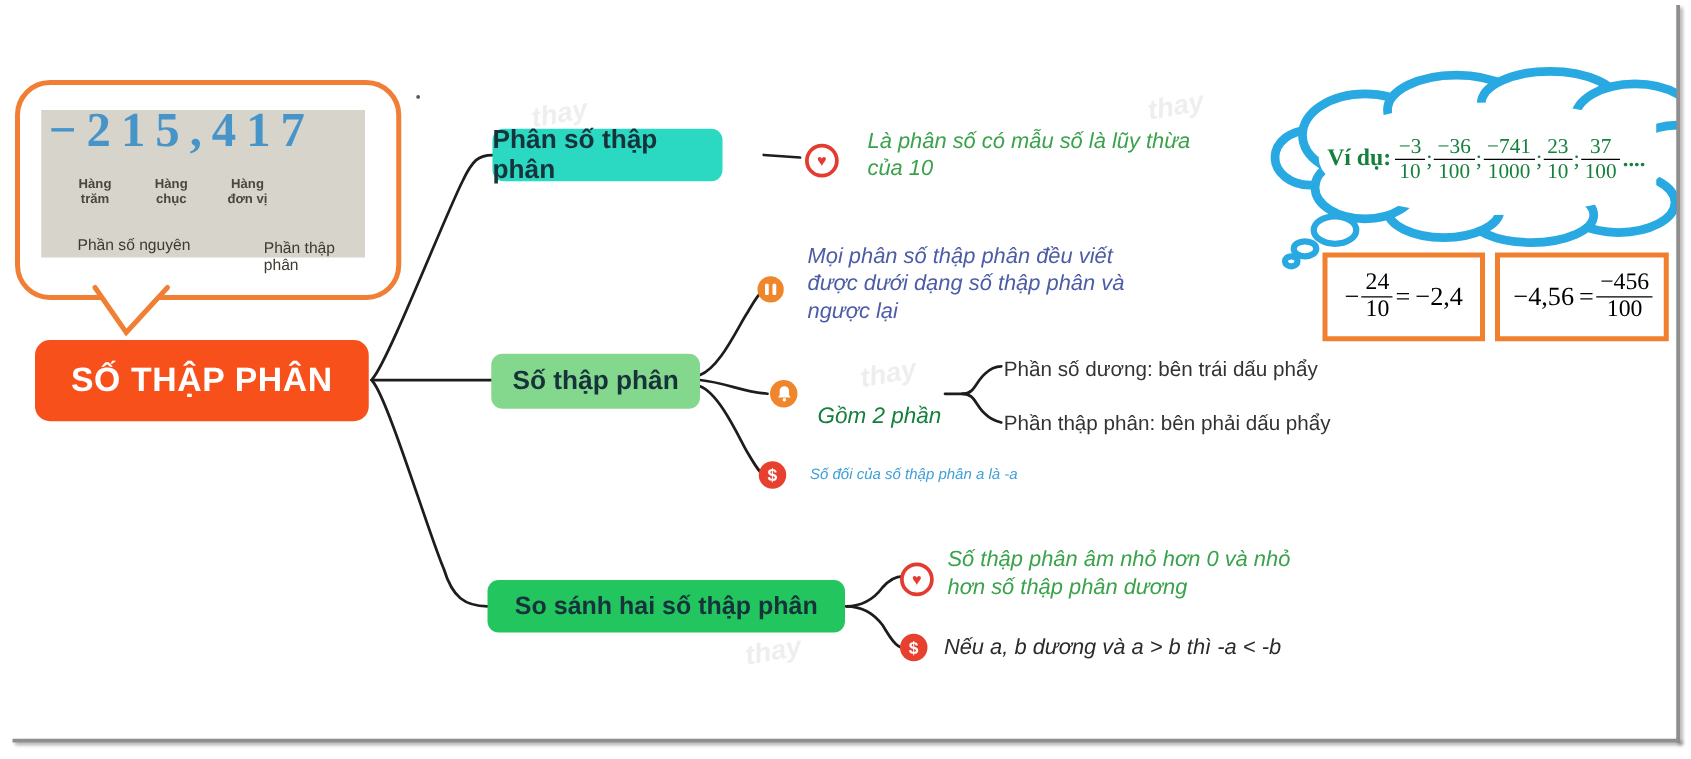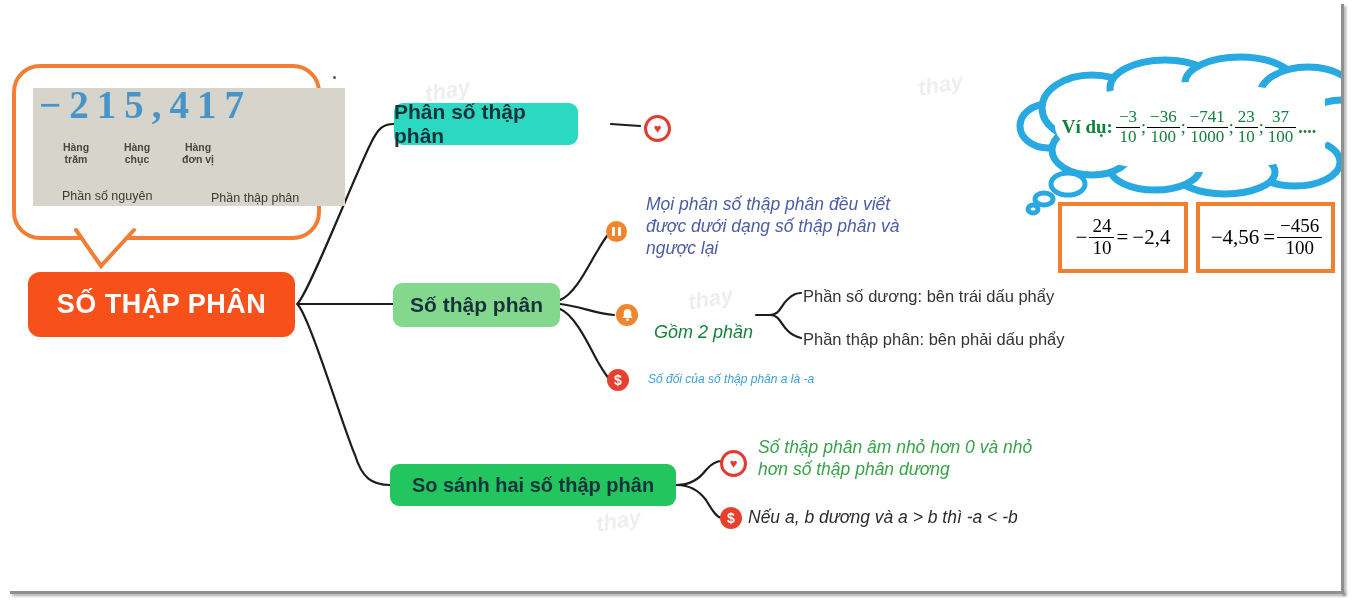--- a/index.html
+++ b/index.html
@@ -13,21 +13,21 @@
   .rmask{position:absolute;left:1344px;top:0;width:9px;height:607px;background:#fff;z-index:8;}
   .bmask{position:absolute;left:0;top:594px;width:1353px;height:13px;background:#fff;z-index:8;}
 
   svg.overlay{position:absolute;left:0;top:0;z-index:1;}
   .lines path{fill:none;stroke:#1d1d1d;stroke-width:2.2px;stroke-linecap:round;}
 
   
   .bubble{position:absolute;left:12px;top:64px;width:301px;height:168px;background:#fff;
           border:4px solid #F07E35;border-radius:28px;z-index:2;}
   .tailsvg{position:absolute;left:0;top:0;z-index:3;}
-  .photo{position:absolute;left:33px;top:88px;width:312px;height:118px;background:#D7D4CB;z-index:4;}
+  .photo{position:absolute;left:33px;top:88px;width:259px;height:118px;background:#D7D4CB;z-index:4;}
   .big-number{position:absolute;left:6px;top:-6px;width:250px;color:#4795C8;
               font-family:"Liberation Serif",serif;font-weight:bold;font-size:39px;
               letter-spacing:8px;white-space:nowrap;}
   .plabels{position:absolute;top:54px;display:flex;gap:23px;font-weight:bold;}
   .plabels .pl{width:38px;text-align:center;font-size:10.5px;line-height:11.5px;color:#4a473d;}
   .grp{position:absolute;font-size:12.5px;color:#3d3a31;}
 
   
   .node{position:absolute;display:flex;align-items:center;justify-content:center;
         border-radius:9px;font-weight:bold;color:#16323a;z-index:2;cursor:default;}
@@ -151,20 +151,21 @@
     <span class="grp" style="left:29px;top:101px;">Phần số nguyên</span>
     <span class="grp" style="left:178px;top:103px;">Phần thập phân</span>
   </div>
 
   <div class="node root">SỐ THẬP PHÂN</div>
   <div class="node b1">Phân số thập phân</div>
   <div class="node b2">Số thập phân</div>
   <div class="node b3">So sánh hai số thập phân</div>
 
   <span class="icn icn-heart" style="left:644px;top:115px;">♥</span>
+  <div class="leaf c-green" style="left:694px;top:101px;width:262px;">Là phân số có mẫu số là lũy thừa của 10</div>
 
   <span class="icn icn-pause" style="left:606px;top:221px;">
       <i></i>
       <i></i>
     </span>
   <div class="leaf c-indigo" style="left:646px;top:193px;width:286px;">Mọi phân số thập phân đều viết được dưới dạng số thập phân và ngược lại</div>
 
   <span class="icn icn-bell" style="left:616px;top:304px;">
     <svg width="13" height="14" viewBox="0 0 24 26">
         <path d="M12 2c-4.4 0-7 3.2-7 7.2V15l-2.4 3.6h18.8L19 15V9.2C19 5.2 16.4 2 12 2z" fill="#fff"></path>
@@ -175,21 +176,21 @@
   <div class="leaf plain" style="left:803px;top:285px;">Phần số dương: bên trái dấu phẩy</div>
   <div class="leaf plain" style="left:803px;top:328px;">Phần thập phân: bên phải dấu phẩy</div>
 
   <span class="icn icn-dollar" style="left:607px;top:369px;">$</span>
   <div class="leaf c-blue" style="left:648px;top:368px;font-size:12px;">Số đối của số thập phân a là -a</div>
 
   <span class="icn icn-heart" style="left:720px;top:450px;">♥</span>
   <div class="leaf c-green" style="left:758px;top:436px;width:300px;">Số thập phân âm nhỏ hơn 0 và nhỏ hơn số thập phân dương</div>
 
   <span class="icn icn-dollar" style="left:720px;top:507px;">$</span>
-  <div class="leaf c-dark" style="left:748px;top:506px;width:320px;">Nếu a, b dương và a &gt; b thì -a &lt; -b</div>
+  <div class="leaf c-dark" style="left:730px;top:506px;width:320px;text-align:center;">Nếu a, b dương và a &gt; b thì -a &lt; -b</div>
 
   <div class="cloud-text serif">
     <span class="vd">Ví dụ:</span>
     <span class="frac">
         <span class="num">−3</span>
         <span class="den">10</span>
       </span>
     <span class="sep">;</span>
     <span class="frac">
         <span class="num">−36</span>

